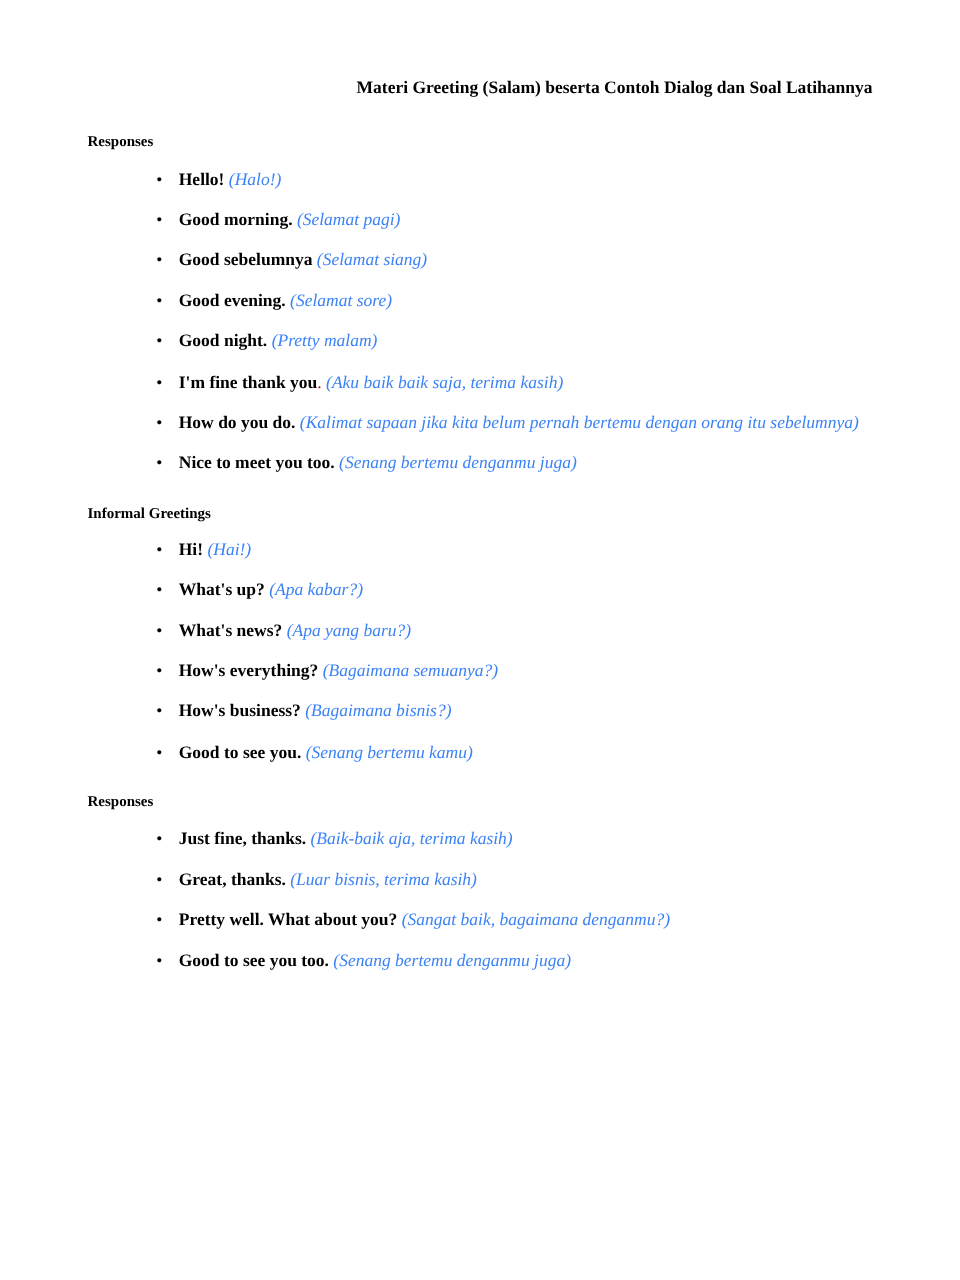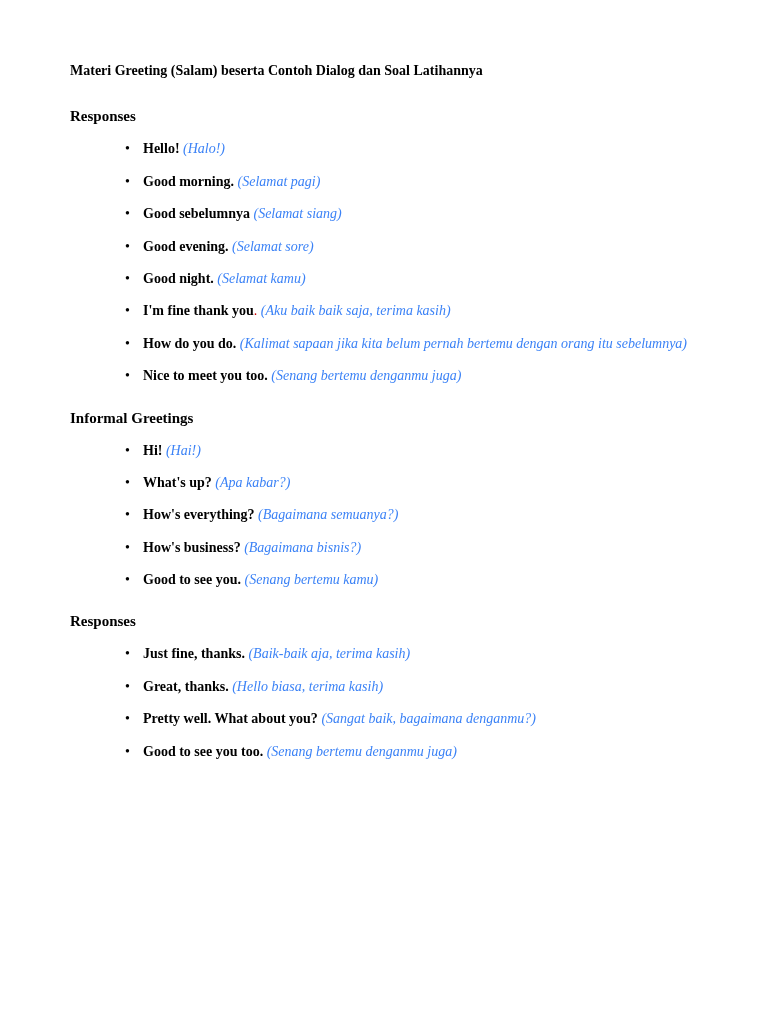--- a/index.html
+++ b/index.html
@@ -7,28 +7,28 @@
       background: #ffffff;
       margin: 0;
       padding: 60px 70px 40px 70px;
       color: #000000;
       font-size: 14px;
       line-height: 1.6;
       width: 768px;
       box-sizing: border-box;
     }
     .title {
-      text-align: left;
+      text-align: right;
       font-weight: bold;
       font-size: 14px;
       margin-bottom: 22px;
     }
     .section-heading {
       font-weight: bold;
-      font-size: 15px;
+      font-size: 12px;
       margin-top: 18px;
       margin-bottom: 10px;
     }
     ul {
       list-style: none;
       padding-left: 55px;
       margin: 0 0 12px 0;
     }
     li {
       position: relative;
@@ -61,39 +61,40 @@
 
 <div class="title">Materi Greeting (Salam) beserta Contoh Dialog dan Soal Latihannya</div>
 
 <div>
   <div class="section-heading">Responses</div>
   <ul>
     <li><span class="en">Hello! </span><span class="trans">(Halo!)</span></li>
     <li><span class="en">Good morning. </span><span class="trans">(Selamat pagi)</span></li>
     <li><span class="en">Good sebelumnya </span><span class="trans">(Selamat siang)</span></li>
     <li><span class="en">Good evening. </span><span class="trans">(Selamat sore)</span></li>
-    <li><span class="en">Good night. </span><span class="trans">(Selamat kamu)</span></li>
+    <li><span class="en">Good night. </span><span class="trans">(Pretty malam)</span></li>
     <li><span class="en">I'm fine thank you</span><span class="dot">. </span><span class="trans">(Aku baik baik saja, terima kasih)</span></li>
     <li><span class="en">How do you do. </span><span class="trans">(Kalimat sapaan jika kita belum pernah bertemu dengan orang itu sebelumnya)</span></li>
     <li><span class="en">Nice to meet you too. </span><span class="trans">(Senang bertemu denganmu juga)</span></li>
   </ul>
 </div>
 
 <div>
   <div class="section-heading">Informal Greetings</div>
   <ul>
     <li><span class="en">Hi! </span><span class="trans">(Hai!)</span></li>
     <li><span class="en">What's up? </span><span class="trans">(Apa kabar?)</span></li>
+    <li><span class="en">What's news? </span><span class="trans">(Apa yang baru?)</span></li>
     <li><span class="en">How's everything? </span><span class="trans">(Bagaimana semuanya?)</span></li>
     <li><span class="en">How's business? </span><span class="trans">(Bagaimana bisnis?)</span></li>
     <li><span class="en">Good to see you. </span><span class="trans">(Senang bertemu kamu)</span></li>
   </ul>
 </div>
 
 <div>
   <div class="section-heading">Responses</div>
   <ul>
     <li><span class="en">Just fine, thanks. </span><span class="trans">(Baik-baik aja, terima kasih)</span></li>
-    <li><span class="en">Great, thanks. </span><span class="trans">(Hello biasa, terima kasih)</span></li>
+    <li><span class="en">Great, thanks. </span><span class="trans">(Luar bisnis, terima kasih)</span></li>
     <li><span class="en">Pretty well. What about you? </span><span class="trans">(Sangat baik, bagaimana denganmu?)</span></li>
     <li><span class="en">Good to see you too. </span><span class="trans">(Senang bertemu denganmu juga)</span></li>
   </ul>
 </div>
 
 </body></html>

